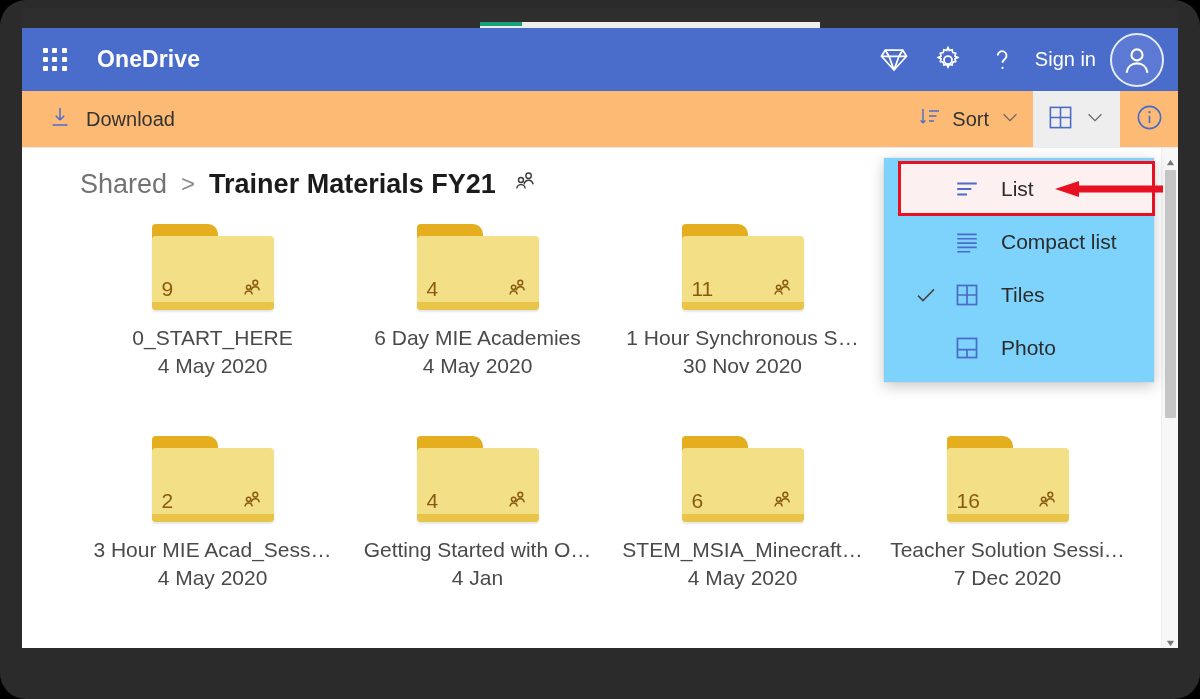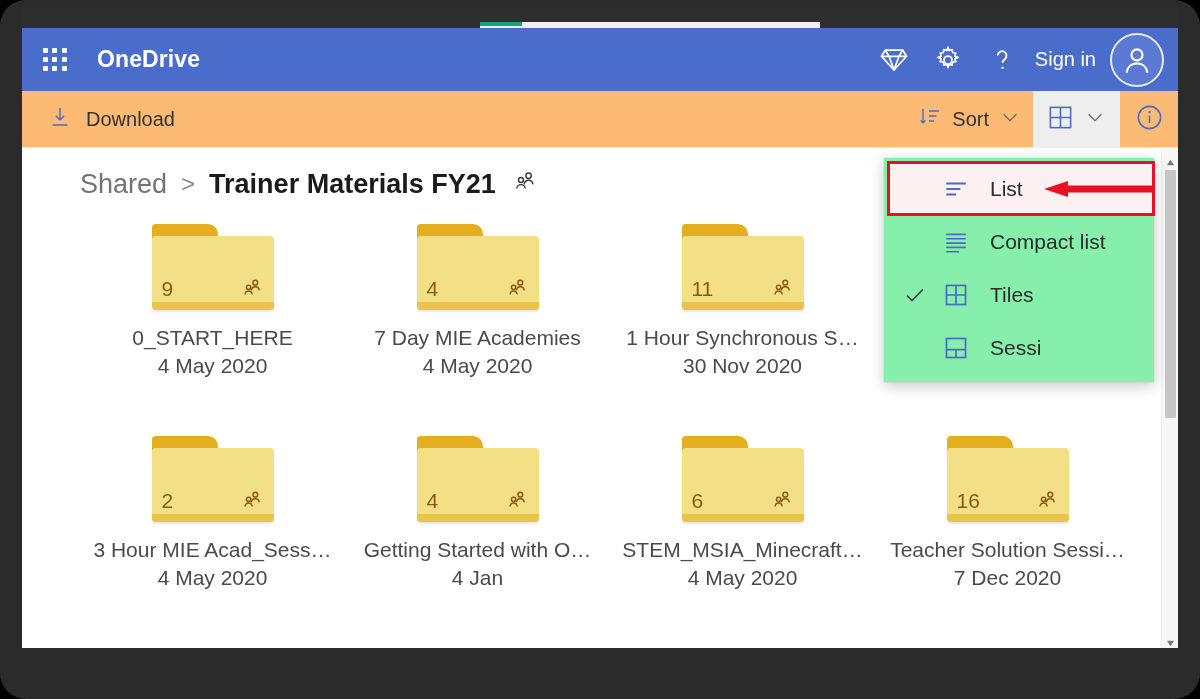--- a/index.html
+++ b/index.html
@@ -170,23 +170,23 @@
   .tile-name {
     margin-top: 16px; font-size: 21px; color: #4a4a4a;
     max-width: 250px; white-space: nowrap; overflow: hidden; text-align: center;
   }
   .tile-date { margin-top: 4px; font-size: 21px; color: #4a4a4a; text-align: center; }
 
   
   #view-menu {
     position: absolute; left: 862px; top: 130px;
     width: 270px;
-    background: #86efac;
+    background: #7dd3fc;
     box-shadow: 0 4px 14px rgba(0,0,0,.22), 0 0 1px rgba(0,0,0,.22);
-    padding: 4px 0 8px 4px;
+    padding: 4px 0 8px 15px;
     z-index: 40;
   }
   .menu-item {
     position: relative;
     height: 53px;
     display: flex; align-items: center;
     padding-left: 6px;
     cursor: pointer;
   }
   .menu-check { width: 42px; display: flex; align-items: center; justify-content: center; }
@@ -365,21 +365,21 @@
           <span class="f-count">4</span>
           <span class="f-people">
             <svg width="24" height="22" viewBox="0 0 24 24" fill="none" stroke="#8a5a12" stroke-width="1.6">
               <circle cx="8.3" cy="12.4" r="2.4"></circle>
                 <path d="M4.4 20.2c.3-2.4 1.9-3.8 3.9-3.8s3.6 1.4 3.9 3.8"></path>
               <circle cx="15.6" cy="7.3" r="2.6"></circle>
                 <path d="M11.3 15.7c.3-2.5 2.1-4 4.3-4s4 1.5 4.3 4"></path>
             </svg>
           </span>
         </div>
-        <div class="tile-name">7 Day MIE Academies</div>
+        <div class="tile-name">6 Day MIE Academies</div>
         <div class="tile-date">4 May 2020</div>
       </div>
 
       <div class="tile">
         <div class="folder-icon">
           <div class="f-tab"></div>
             <div class="f-body"></div>
             <div class="f-lip"></div>
           <span class="f-count">11</span>
           <span class="f-people">
@@ -534,21 +534,21 @@
       </div>
 
       <div class="menu-item">
         <span class="menu-check"></span>
         <span class="menu-icon">
           <svg width="26" height="26" viewBox="0 0 24 24" fill="none" stroke="#4b6bc8" stroke-width="1.6">
             <rect x="3.2" y="3.2" width="17.6" height="17.6"></rect>
               <path d="M3.2 13.6h17.6M12 13.6v7.2"></path>
           </svg>
         </span>
-        <span class="menu-label">Sessi</span>
+        <span class="menu-label">Photo</span>
       </div>
     </div>
 
     <div id="scrollbar">
       <span class="scroll-arrow" style="top:5px;">
         <svg width="9" height="9" viewBox="0 0 10 10" fill="#777">
             <path d="M5 2l4 6H1z"></path>
           </svg>
       </span>
       <div id="scroll-thumb"></div>

